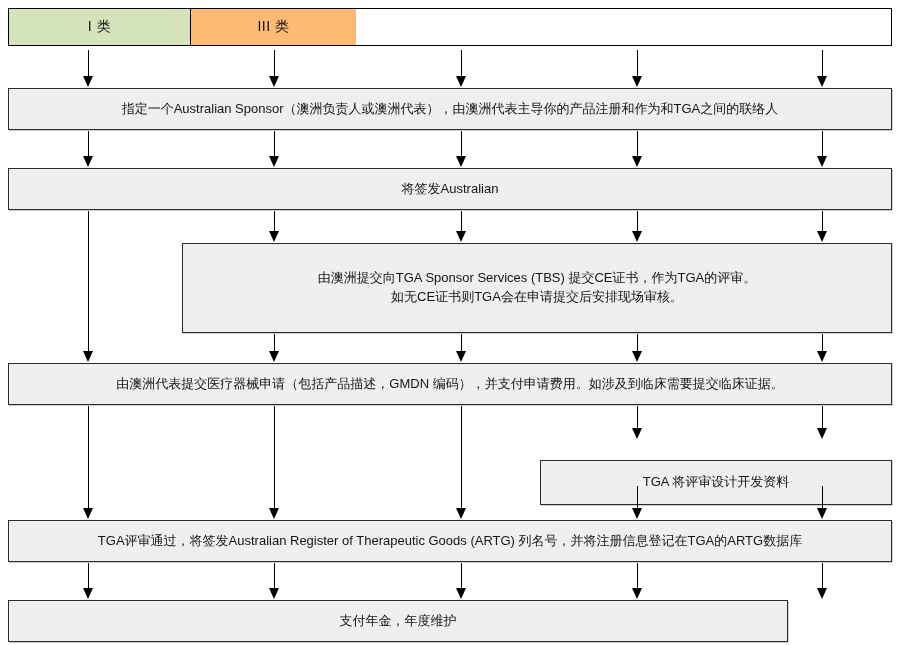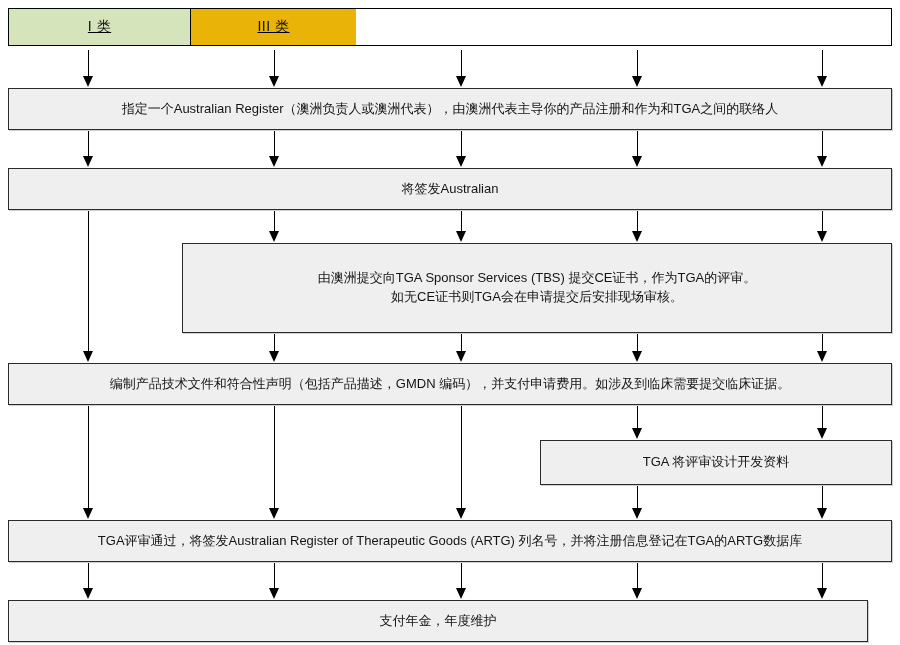--- a/index.html
+++ b/index.html
@@ -17,21 +17,20 @@
     width: 900px; height: 645px;
     background: #ffffff;
   }
   
   .class-row {
     position: absolute;
     left: 8px; top: 8px;
     width: 884px; height: 38px;
     display: flex;
     border: 1px solid #000000;
-    text-decoration: underline;
   }
   .class-cell {
     height: 100%;
     display: flex;
     align-items: center;
     justify-content: center;
     font-size: 14px;
     color: #111111;
     letter-spacing: 0.5px;
     border-right: 1px solid #000000;
@@ -81,46 +80,46 @@
 </style>
 </head>
 <body>
 
 <div id="chart">
 
   <div class="class-row" id="class-row">
       <div class="class-cell" style="background: rgb(214, 228, 188); width: 182px; flex: 0 0 182px;">
         <span>I 类</span>
       </div>
-      <div class="class-cell" style="background: #eab308; width: 165px; flex: 0 0 165px;">
+      <div class="class-cell" style="background: #fdba74; width: 165px; flex: 0 0 165px;">
         <span>III 类</span>
       </div>
     </div>
 
   <div id="boxes-layer">
       <div class="pbox" style="left: 8px; top: 88px; width: 884px; height: 42px;">
-        <div class="pline">指定一个Australian Register（澳洲负责人或澳洲代表），由澳洲代表主导你的产品注册和作为和TGA之间的联络人</div>
+        <div class="pline">指定一个Australian Sponsor（澳洲负责人或澳洲代表），由澳洲代表主导你的产品注册和作为和TGA之间的联络人</div>
       </div>
       <div class="pbox" style="left: 8px; top: 168px; width: 884px; height: 42px;">
         <div class="pline">将签发Australian</div>
       </div>
       <div class="pbox" style="left: 182px; top: 243px; width: 710px; height: 90px;">
         <div class="pline">由澳洲提交向TGA Sponsor Services (TBS) 提交CE证书，作为TGA的评审。</div>
         <div class="pline">如无CE证书则TGA会在申请提交后安排现场审核。</div>
       </div>
       <div class="pbox" style="left: 8px; top: 363px; width: 884px; height: 42px;">
-        <div class="pline">编制产品技术文件和符合性声明（包括产品描述，GMDN 编码），并支付申请费用。如涉及到临床需要提交临床证据。</div>
-      </div>
-      <div class="pbox" style="left: 540px; top: 440px; width: 352px; height: 45px;">
+        <div class="pline">由澳洲代表提交医疗器械申请（包括产品描述，GMDN 编码），并支付申请费用。如涉及到临床需要提交临床证据。</div>
+      </div>
+      <div class="pbox" style="left: 540px; top: 460px; width: 352px; height: 45px;">
         <div class="pline">TGA 将评审设计开发资料</div>
       </div>
       <div class="pbox" style="left: 8px; top: 520px; width: 884px; height: 42px;">
         <div class="pline">TGA评审通过，将签发Australian Register of Therapeutic Goods (ARTG) 列名号，并将注册信息登记在TGA的ARTG数据库</div>
       </div>
-      <div class="pbox" style="left: 8px; top: 600px; width: 860px; height: 42px;">
+      <div class="pbox" style="left: 8px; top: 600px; width: 780px; height: 42px;">
         <div class="pline">支付年金，年度维护</div>
       </div>
     </div>
 
   <div id="arrows-layer">
       <div class="arrow" style="left: 83px; top: 50px; height: 37px;">
         <div class="shaft" style="height: 27px;"></div>
         <div class="head" style="top: 26px;"></div>
       </div>
       <div class="arrow" style="left: 269px; top: 50px; height: 37px;">

